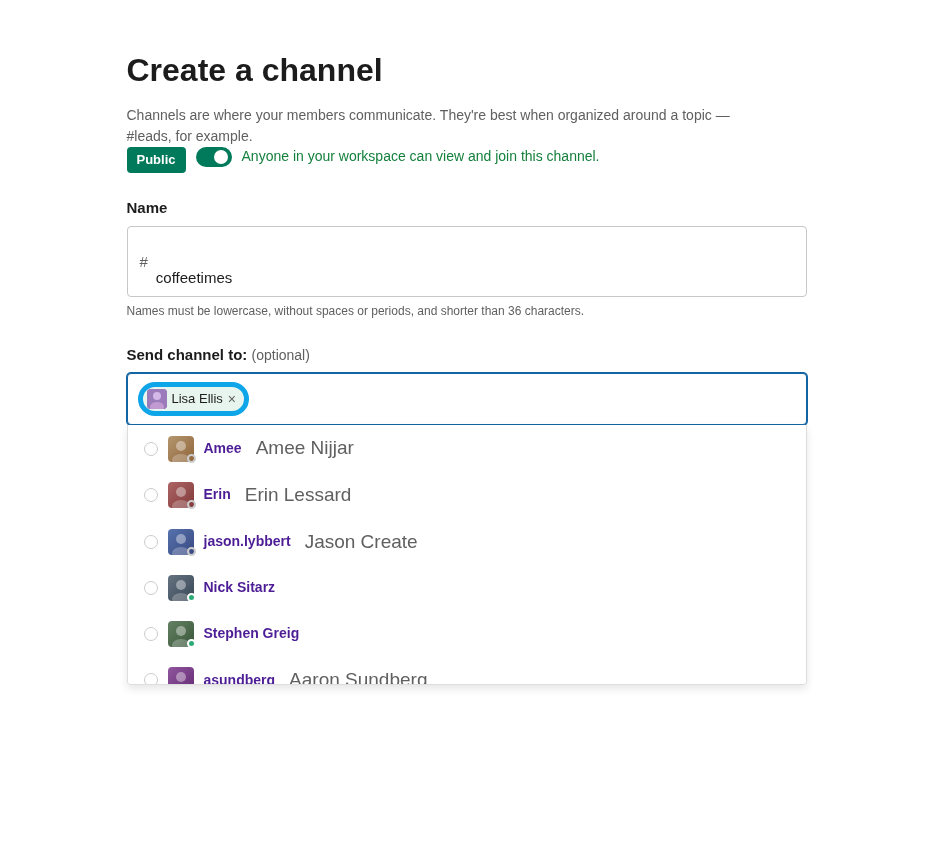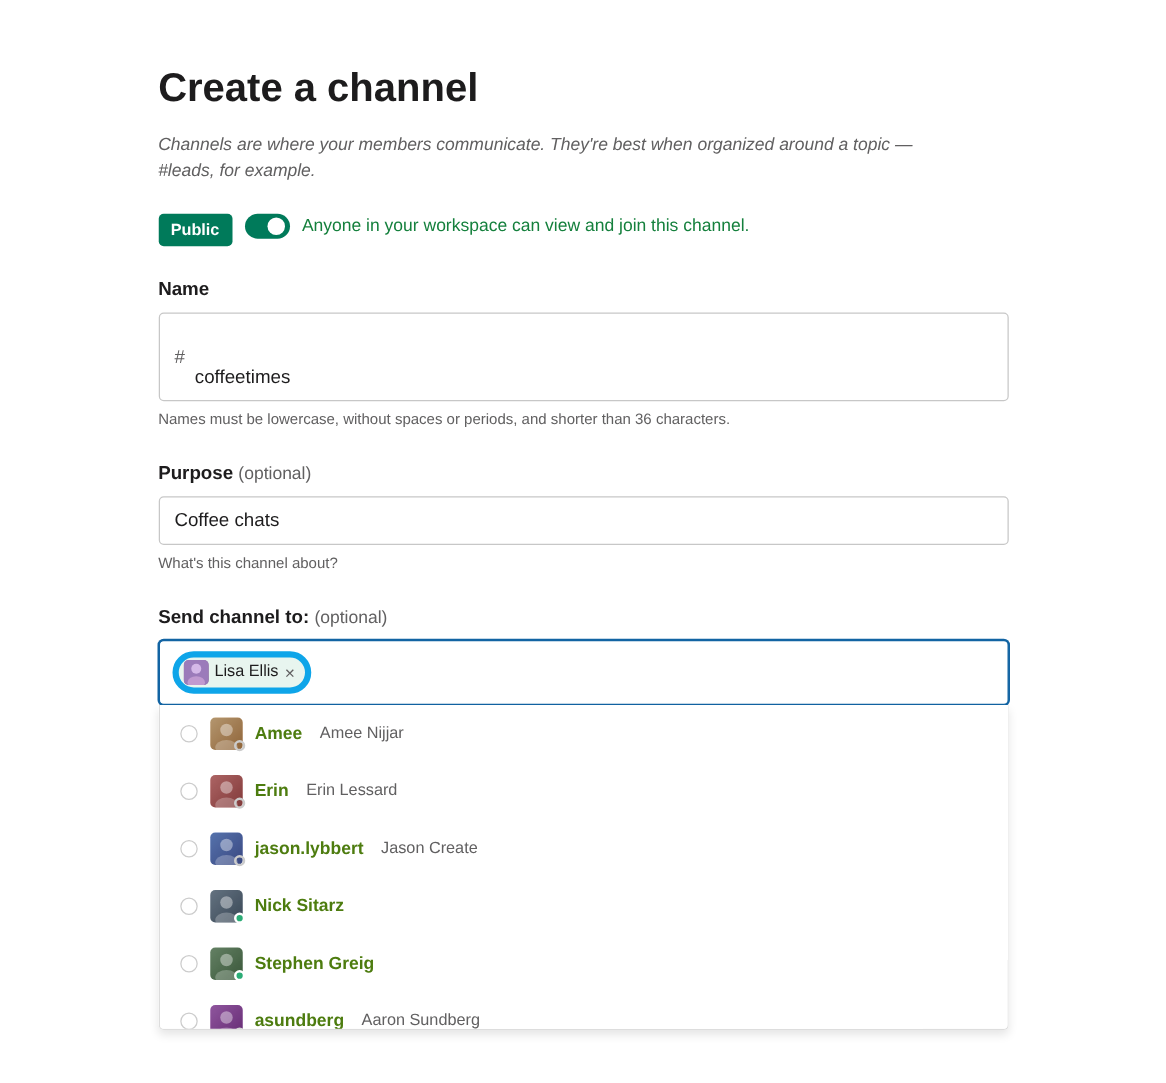--- a/index.html
+++ b/index.html
@@ -17,24 +17,22 @@
     }
     .page-title {
       font-size: 32px;
       font-weight: 700;
       margin-bottom: 12px;
       color: #1d1c1d;
     }
     .page-description {
       font-size: 14px;
       color: #616061;
-      margin-bottom: 24px;
       max-width: 620px;
       line-height: 1.5;
-      font-style: italic;
     }
     .visibility-row {
       display: flex;
       align-items: flex-start;
       gap: 10px;
       margin-bottom: 24px;
     }
     .visibility-badge {
       background: #007a5a;
       color: #fff;
@@ -232,24 +230,24 @@
       width: 9px;
       height: 9px;
       border-radius: 50%;
       border: 2px solid #fff;
     }
     .presence.online { background: #2bac76; }
     .presence.offline { background: transparent; border: 2px solid #ccc; }
     .user-display-name {
       font-size: 14px;
       font-weight: 700;
-      color: #4d7c0f;
+      color: #4c1d95;
     }
     .user-full-name {
-      font-size: 13px;
+      font-size: 19px;
       color: #616061;
       margin-left: 4px;
       font-weight: 400;
     }
     
     .av-amee { background: linear-gradient(135deg, #c9a87c, #a07040); }
     .av-erin { background: linear-gradient(135deg, #c07070, #904040); }
     .av-jason { background: linear-gradient(135deg, #6080c0, #405090); }
     .av-nick { background: linear-gradient(135deg, #708090, #405060); }
     .av-stephen { background: linear-gradient(135deg, #709070, #406040); }
@@ -276,28 +274,20 @@
 
   <div class="field-section">
     <div class="field-label">Name</div>
     <div class="name-input-wrapper">
       <span class="hash-symbol">#</span>
       <input type="text" class="name-input" value="coffeetimes" style="">
     </div>
     <div class="field-hint">Names must be lowercase, without spaces or periods, and shorter than 36 characters.</div>
   </div>
 
-  <div class="field-section">
-    <div class="field-label">
-      <span>Purpose</span>
-      <span class="optional">(optional)</span>
-    </div>
-    <input type="text" class="text-input" value="Coffee chats" style="">
-    <div class="field-hint">What's this channel about?</div>
-  </div>
 
   <div class="field-section">
     <div class="invites-label">
       <span>Send channel to:</span>
       <span class="invites-optional"> </span><span class="invites-optional">(optional)</span>
     </div>
 
     <div class="invites-input-box">
       <div class="selected-tag">
         <div class="avatar-wrapper">

